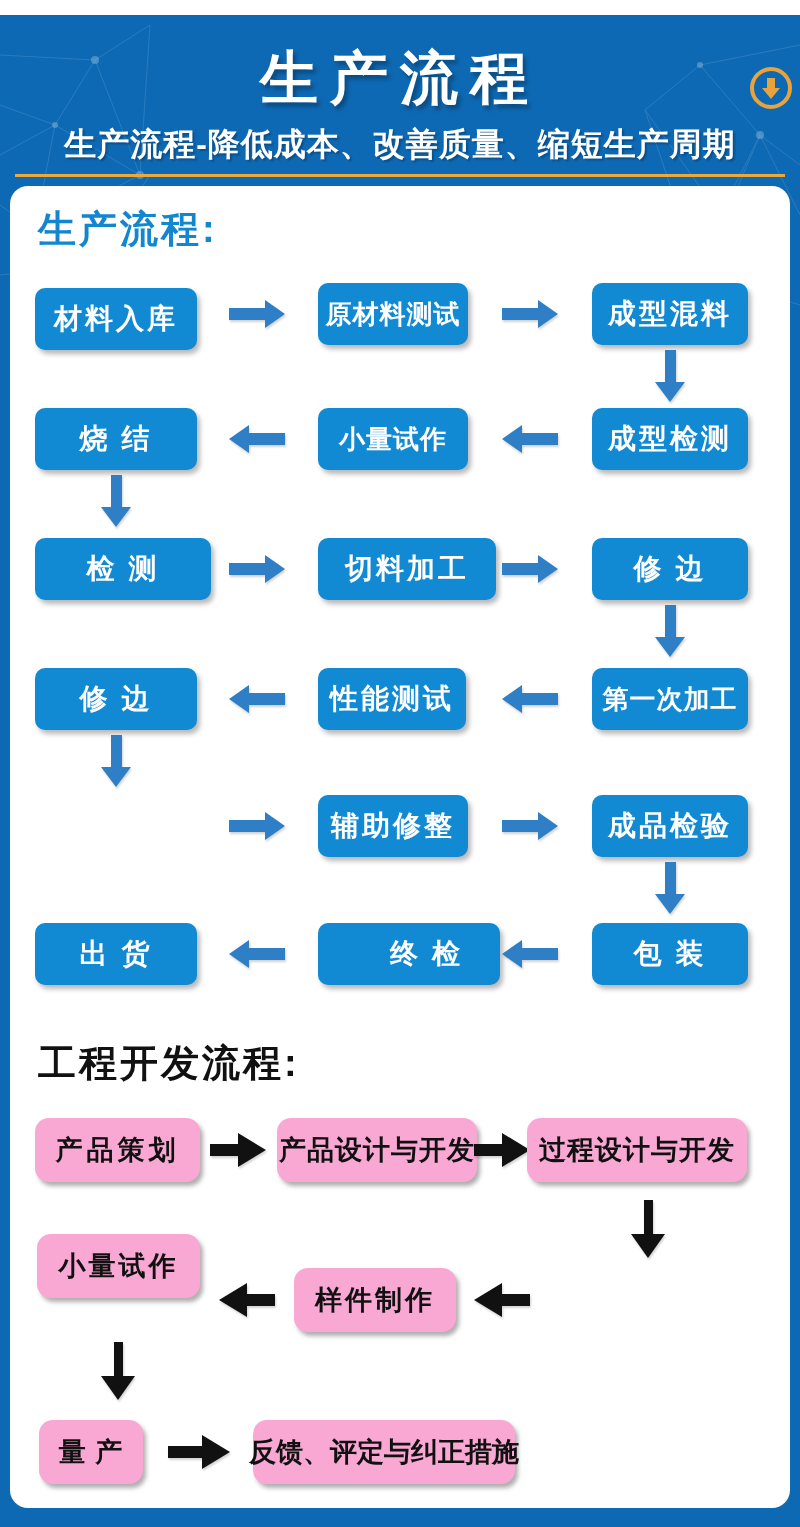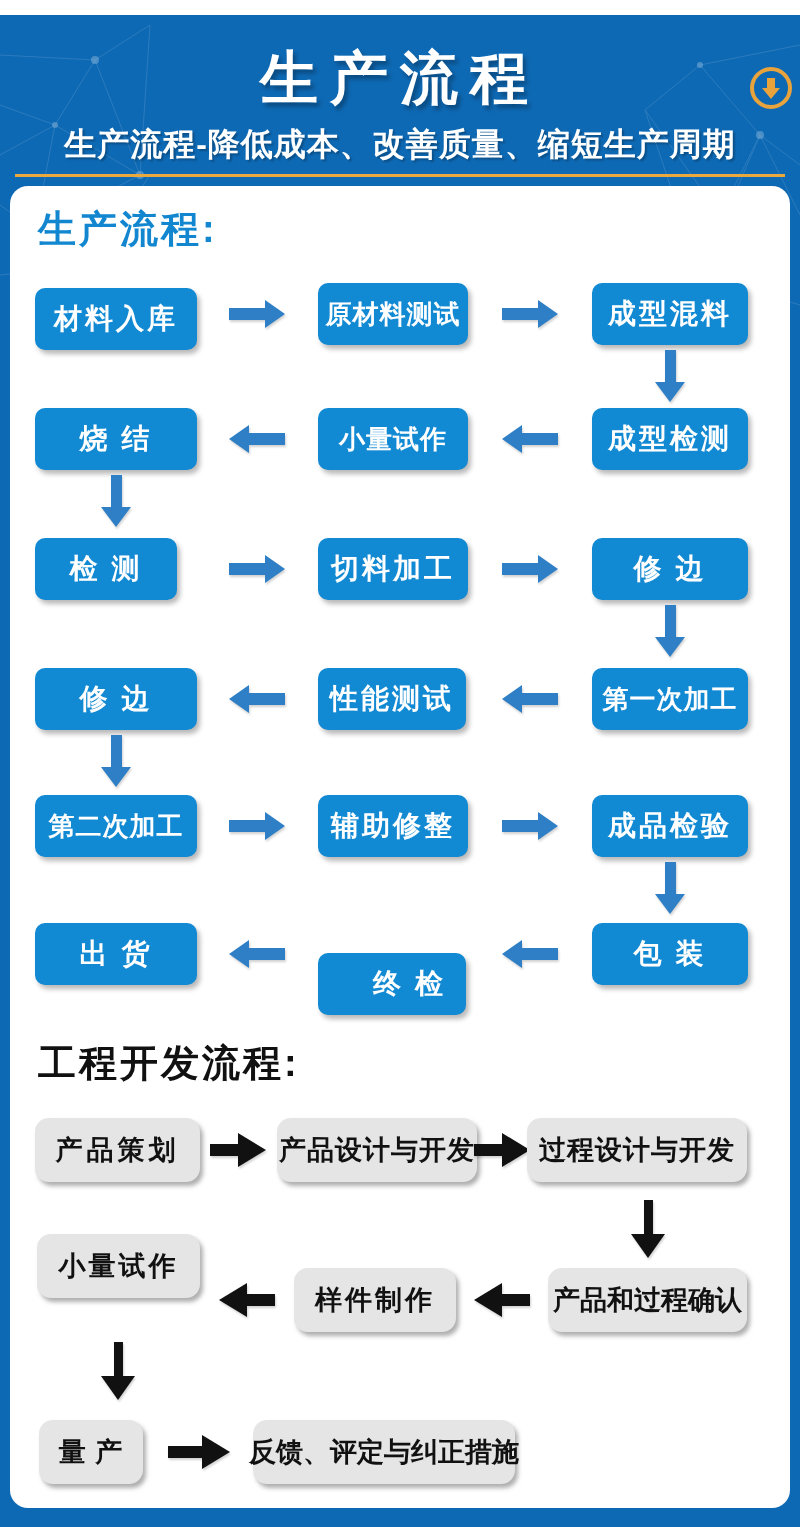--- a/index.html
+++ b/index.html
@@ -35,21 +35,21 @@
   .sec-heading.blue { color:#1287D0; top:18px; }
   .sec-heading.black { color:#111111; top:852px; }
 
   
   .bbox { position:absolute; height:62px; background:#1189D3; border-radius:10px;
     color:#fff; font-size:28px; font-weight:bold; letter-spacing:3px;
     display:flex; align-items:center; justify-content:center; white-space:nowrap;
     box-shadow:3px 4px 5px rgba(0,0,0,.28); }
   .bbox.tight { letter-spacing:1px; font-size:26px; }
 
-  .gbox { position:absolute; height:64px; background:#e5e5e5; border-radius:14px;
+  .gbox { position:absolute; height:64px; background:#f9a8d4; border-radius:14px;
     color:#111; font-size:27px; font-weight:bold; letter-spacing:1px;
     display:flex; align-items:center; justify-content:center; white-space:nowrap;
     box-shadow:3px 4px 4px rgba(110,110,110,.55); }
 
   
   .harrow { position:absolute; display:flex; align-items:center;
     filter:drop-shadow(1px 2px 1px rgba(0,0,0,.18)); }
   .harrow.blue { height:28px; }
   .harrow.blue .sh { width:36px; height:12px; background:#2E7FC6; }
   .harrow.blue.right .hd { width:0; height:0; border-top:14px solid transparent;
@@ -147,26 +147,26 @@
     <div class="harrow blue left" style="left:492px;top:239px;">
         <div class="sh"></div>
         <div class="hd"></div>
       </div>
     <div class="bbox" style="left:582px;top:222px;width:156px;">成型检测</div>
     <div class="varrow blue" style="left:91px;top:289px;height:52px;">
         <div class="sh"></div>
         <div class="hd"></div>
       </div>
 
-    <div class="bbox" style="left:25px;top:352px;width:142px;">检 测</div>
+    <div class="bbox" style="left:25px;top:352px;width:176px;">检 测</div>
     <div class="harrow blue right" style="left:219px;top:369px;">
         <div class="sh"></div>
         <div class="hd"></div>
       </div>
-    <div class="bbox" style="left:308px;top:352px;width:150px;">切料加工</div>
+    <div class="bbox" style="left:308px;top:352px;width:178px;">切料加工</div>
     <div class="harrow blue right" style="left:492px;top:369px;">
         <div class="sh"></div>
         <div class="hd"></div>
       </div>
     <div class="bbox" style="left:582px;top:352px;width:156px;">修 边</div>
     <div class="varrow blue" style="left:645px;top:419px;height:52px;">
         <div class="sh"></div>
         <div class="hd"></div>
       </div>
 
@@ -179,42 +179,41 @@
     <div class="harrow blue left" style="left:492px;top:499px;">
         <div class="sh"></div>
         <div class="hd"></div>
       </div>
     <div class="bbox tight" style="left:582px;top:482px;width:156px;">第一次加工</div>
     <div class="varrow blue" style="left:91px;top:549px;height:52px;">
         <div class="sh"></div>
         <div class="hd"></div>
       </div>
 
-    <div class="bbox tight" style="left:25px;top:609px;width:162px;">第二次加工</div>
     <div class="harrow blue right" style="left:219px;top:626px;">
         <div class="sh"></div>
         <div class="hd"></div>
       </div>
     <div class="bbox" style="left:308px;top:609px;width:150px;">辅助修整</div>
     <div class="harrow blue right" style="left:492px;top:626px;">
         <div class="sh"></div>
         <div class="hd"></div>
       </div>
     <div class="bbox" style="left:582px;top:609px;width:156px;">成品检验</div>
     <div class="varrow blue" style="left:645px;top:676px;height:52px;">
         <div class="sh"></div>
         <div class="hd"></div>
       </div>
 
     <div class="bbox" style="left:25px;top:737px;width:162px;">出 货</div>
     <div class="harrow blue left" style="left:219px;top:754px;">
         <div class="sh"></div>
         <div class="hd"></div>
       </div>
-    <div class="bbox" style="left:308px;top:767px;width:148px;padding-left:35px;">终 检</div>
+    <div class="bbox" style="left:308px;top:737px;width:182px;padding-left:35px;">终 检</div>
     <div class="harrow blue left" style="left:492px;top:754px;">
         <div class="sh"></div>
         <div class="hd"></div>
       </div>
     <div class="bbox" style="left:582px;top:737px;width:156px;">包 装</div>
 
     <div class="sec-heading black">工程开发流程:</div>
 
     <div class="gbox" style="left:25px;top:932px;width:165px;letter-spacing:4px;">产品策划</div>
     <div class="harrow black right" style="left:200px;top:947px;">
@@ -235,21 +234,20 @@
     <div class="gbox" style="left:27px;top:1048px;width:163px;letter-spacing:3px;">小量试作</div>
     <div class="harrow black left" style="left:209px;top:1097px;">
         <div class="sh"></div>
         <div class="hd"></div>
       </div>
     <div class="gbox" style="left:284px;top:1082px;width:162px;letter-spacing:3px;">样件制作</div>
     <div class="harrow black left" style="left:464px;top:1097px;">
         <div class="sh"></div>
         <div class="hd"></div>
       </div>
-    <div class="gbox" style="left:538px;top:1082px;width:199px;letter-spacing:0;">产品和过程确认</div>
     <div class="varrow black" style="left:91px;top:1156px;height:58px;">
         <div class="sh"></div>
         <div class="hd"></div>
       </div>
 
     <div class="gbox" style="left:29px;top:1234px;width:104px;">量 产</div>
     <div class="harrow black right" style="left:158px;top:1249px;">
         <div class="sh" style="width:34px;"></div>
         <div class="hd"></div>
       </div>

